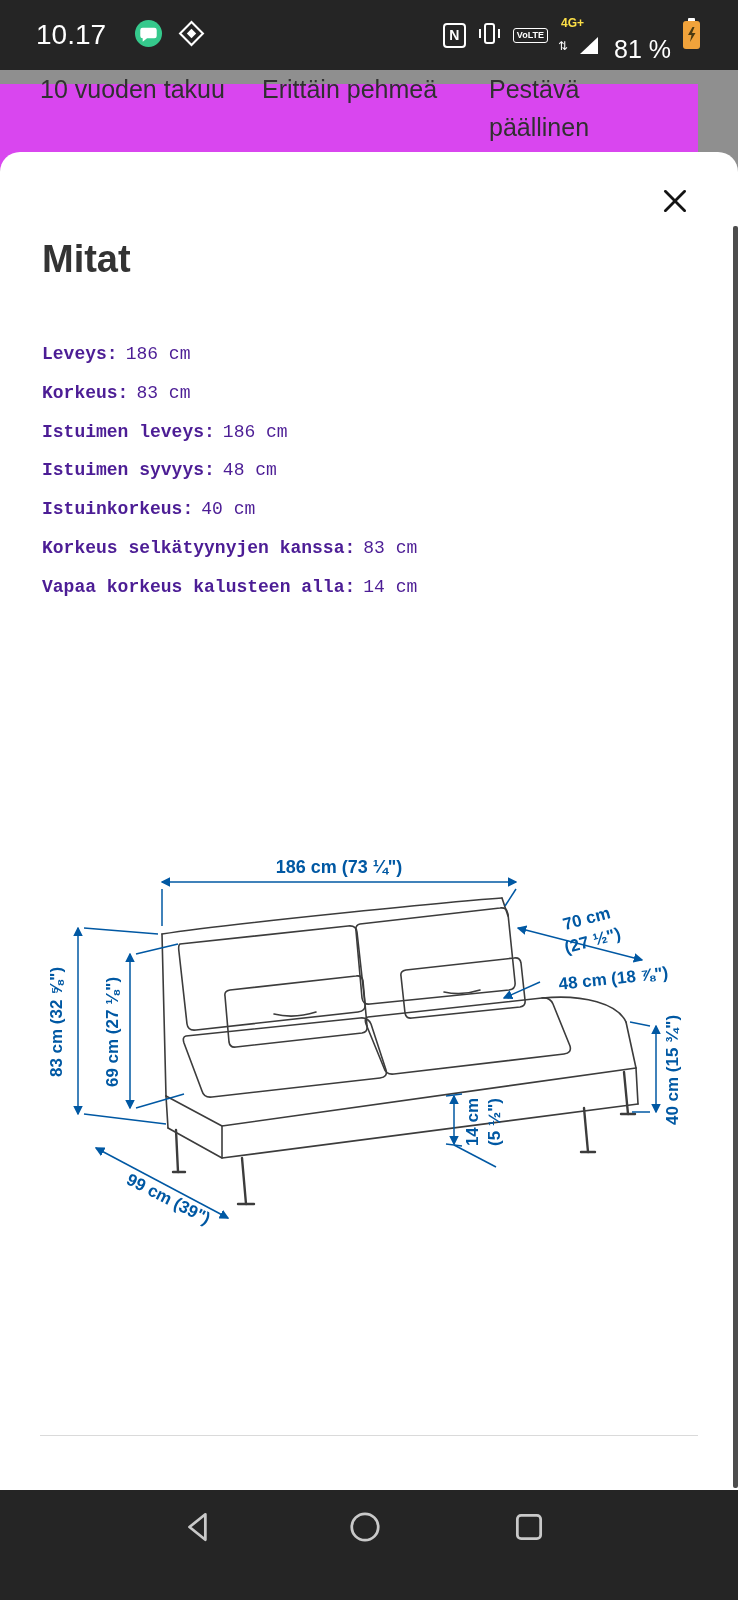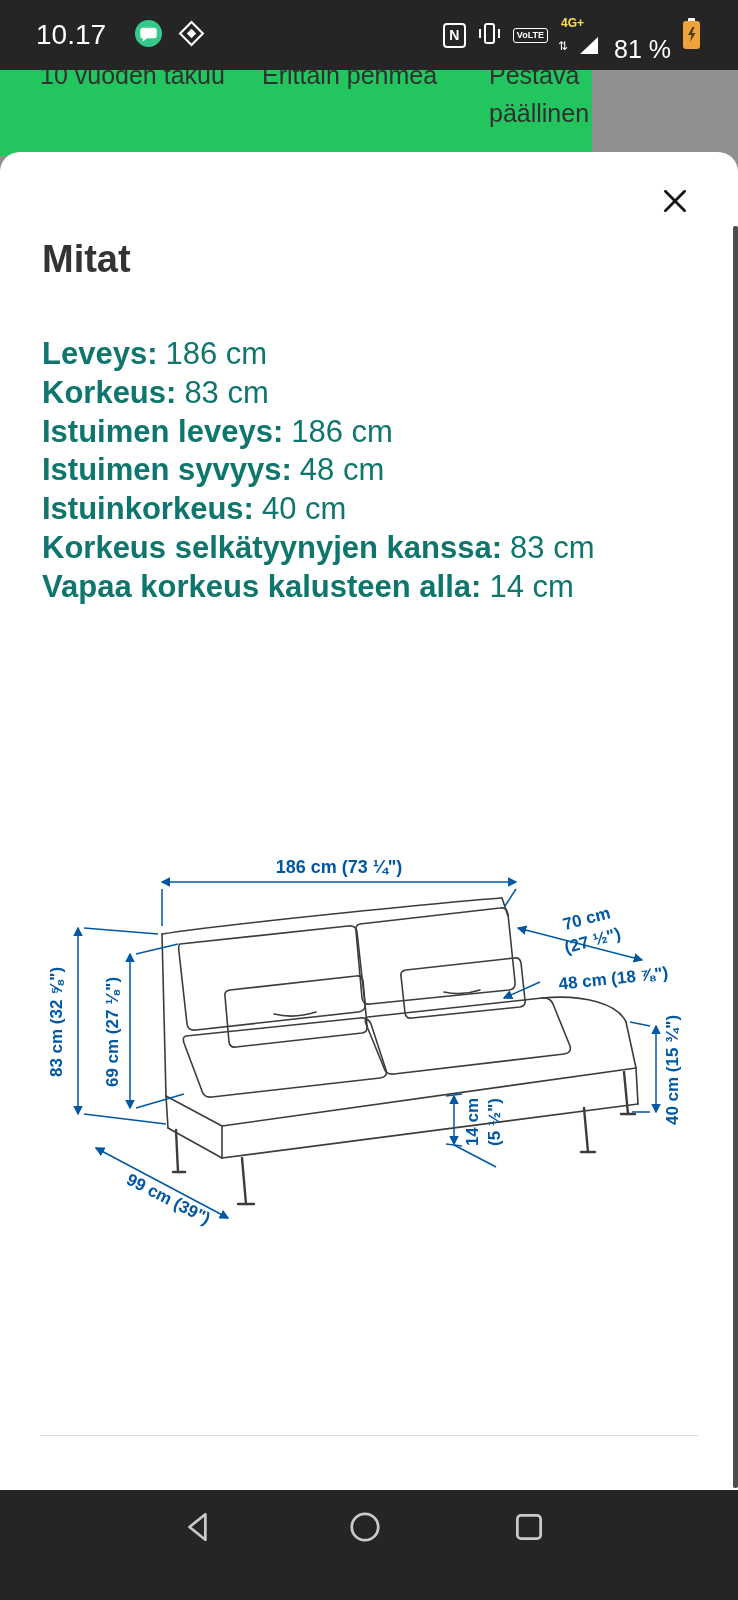--- a/index.html
+++ b/index.html
@@ -16,33 +16,33 @@
   .volte-box { display:flex; flex-direction:row; align-items:center; justify-content:center;
     border:1.5px solid #fff; border-radius:3px; padding:2px 3px; line-height:1; }
   .volte-box i { font-style:normal; font-weight:700; font-size:9px; color:#fff; line-height:9px; }
   .sig { position:relative; width:42px; height:38px; }
   .sig-label { position:absolute; top:0; right:16px; font-size:12px; font-weight:700; color:#fde047; }
   .sig-arrows { position:absolute; left:0; bottom:1px; font-size:12px; color:#fff; }
   .sig svg { position:absolute; right:2px; bottom:0; }
   .sb-batt-text { font-size:25px; color:#fff; margin-left:4px;margin-top:28px; }
 
   
-  .backdrop { position:absolute; top:70px; left:0; width:592px; height:86px; background:#22c55e; z-index:1; }
+  .backdrop { position:absolute; top:84px; left:0; width:698px; height:86px; background:#d946ef; z-index:1; }
   .badge { position:absolute; font-size:25px; line-height:38px; color:#303030; }
   .badge-1 { left:40px; top:-14px; }
   .badge-2 { left:262px; top:-14px; }
   .badge-3 { left:489px; top:-14px; width:180px; }
 
   
   .sheet { position:absolute; top:152px; left:0; width:738px; height:1340px; background:#fff;
     border-radius:20px 20px 0 0; z-index:3; overflow:hidden; }
   .close-btn { position:absolute; top:34px; right:46px; width:32px; height:32px; cursor:pointer; }
   .sheet-title { position:absolute; left:42px; top:86px; font-size:38px; font-weight:700; color:#333; }
   .dim-list { position:absolute; left:42px; top:183px; }
-  .dim-row { display:flex; gap:8px; font-size:31px; line-height:38.8px; color:#0f766e; }
+  .dim-row { display:flex; gap:8px; font-size:18px; line-height:38.8px; color:#4c1d95;font-family:Liberation Mono, monospace; }
   .dim-label { font-weight:700; }
   .diagram { position:absolute; left:26px; top:694px; }
   .dt { font-weight:700; fill:#0058a3; font-size:17px; }
   .dt.lg { font-size:18px; }
   .divider { position:absolute; left:40px; right:40px; top:1283px; height:1px; background:#dadada; }
   .scrollbar { position:absolute; right:0; top:74px; width:5px; height:1262px; background:#4d4d4d; border-radius:2px; }
 
   
   .nav-bar { position:absolute; bottom:0; left:0; width:738px; height:110px; background:#252525; z-index:6; }
   .nav-ic { position:absolute; top:19px; }

